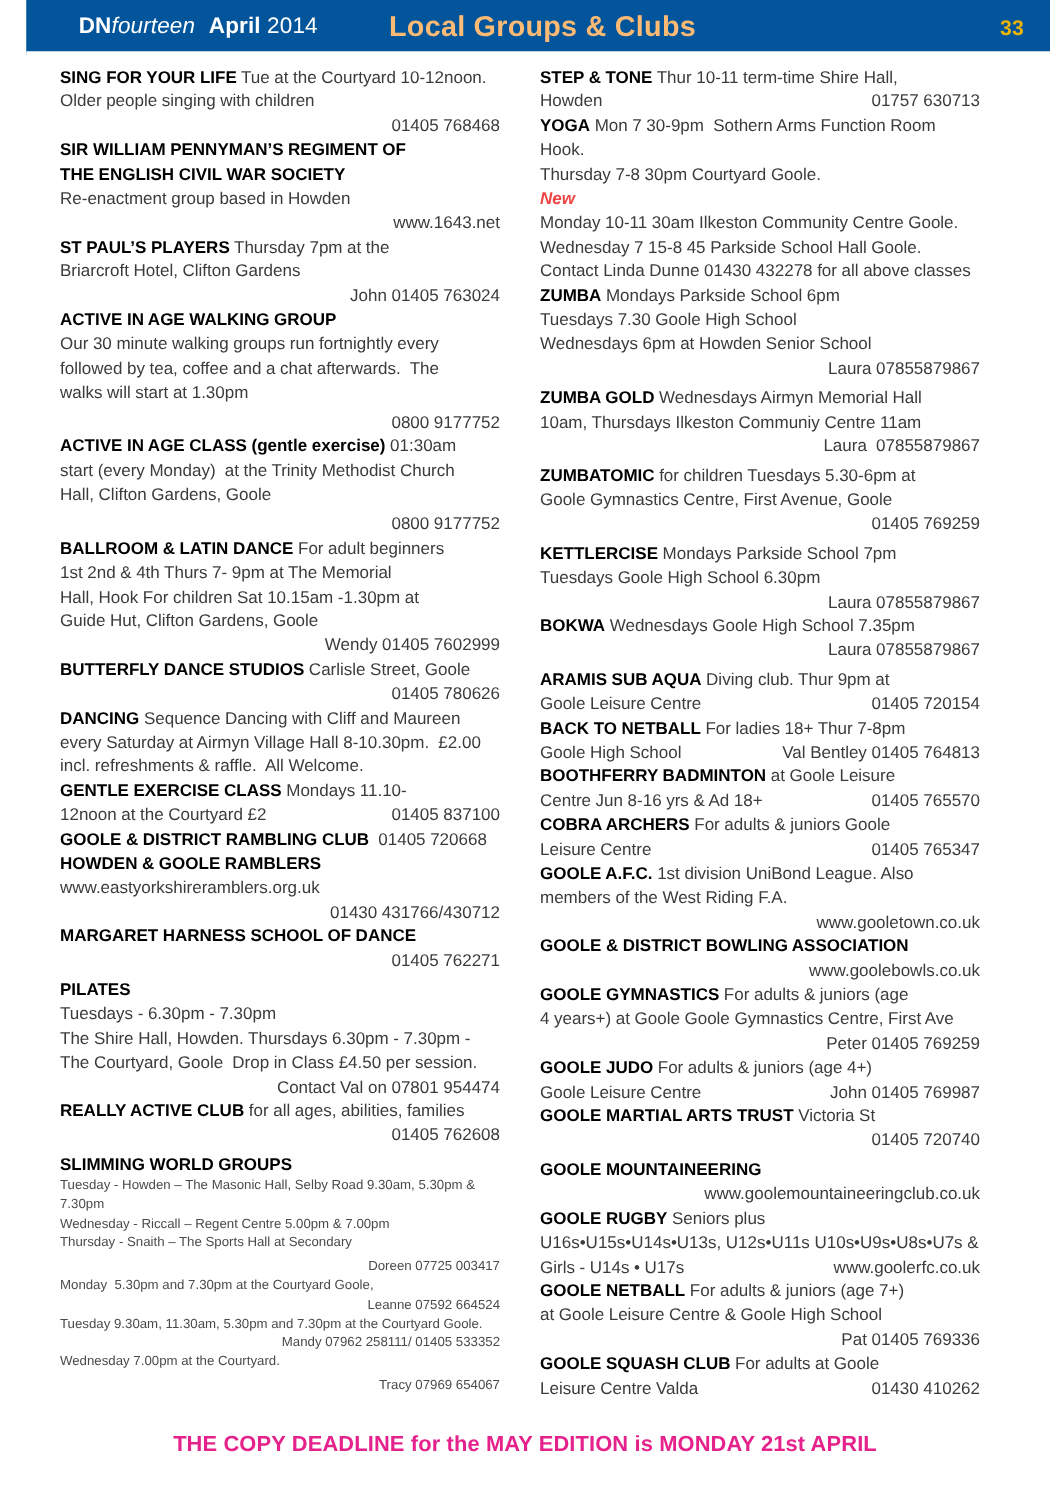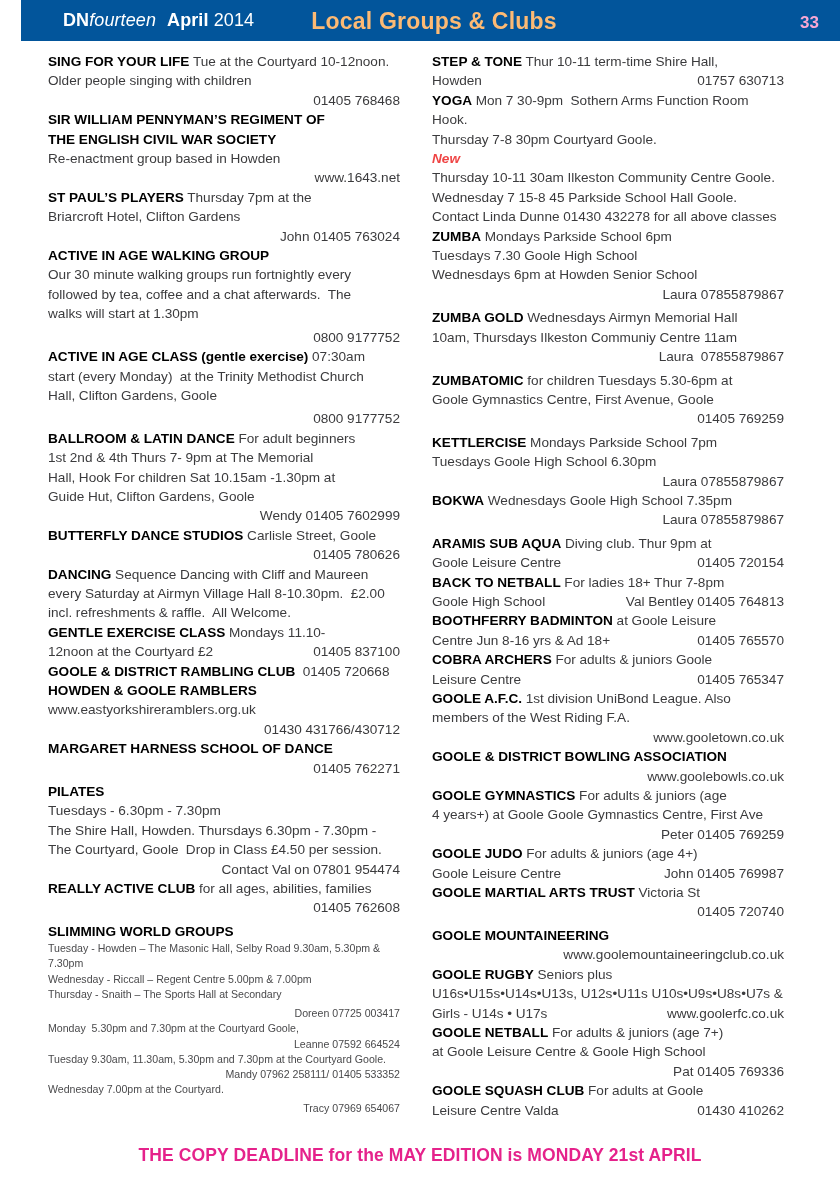--- a/index.html
+++ b/index.html
@@ -29,21 +29,21 @@
   .mh-left .fourteen{font-style:italic;font-weight:normal;}
   .mh-left .mon{font-weight:bold;margin-left:11px;}
   .mh-left .yr{font-weight:normal;}
   .mh-title{
     position:absolute;left:0;top:8px;width:840px;text-align:center;
     color:#fdba74;font-size:23px;font-weight:bold;letter-spacing:.2px;
     padding-right:14px;box-sizing:border-box;
   }
   .mh-page{
     position:absolute;right:42px;top:13px;
-    color:#f9a8d4;font-size:17px;font-weight:bold;
+    color:#eab308;font-size:17px;font-weight:bold;
   }
 
   
   .cols{
     position:absolute;left:0;top:52px;width:840px;height:1060px;
   }
   .col{
     position:absolute;top:0;width:352px;
   }
   .col-left{left:48px;}
@@ -121,21 +121,21 @@
       <div class="entry">
         <div class="ln ttl">ACTIVE IN AGE WALKING GROUP</div>
         <div class="ln">Our 30 minute walking groups run fortnightly every</div>
         <div class="ln">followed by tea, coffee and a chat afterwards.  The</div>
         <div class="ln">walks will start at 1.30pm</div>
         <div class="gap-s"></div>
         <div class="ln r">0800 9177752</div>
       </div>
 
       <div class="entry">
-        <div class="ln"><b>ACTIVE IN AGE CLASS (gentle exercise)</b><span> 07:30am</span></div>
+        <div class="ln"><b>ACTIVE IN AGE CLASS (gentle exercise)</b><span> 01:30am</span></div>
         <div class="ln">start (every Monday)  at the Trinity Methodist Church</div>
         <div class="ln">Hall, Clifton Gardens, Goole</div>
         <div class="gap-s"></div>
         <div class="ln r">0800 9177752</div>
       </div>
 
       <div class="entry">
         <div class="ln"><b>BALLROOM &amp; LATIN DANCE</b><span> For adult beginners</span></div>
         <div class="ln">1st 2nd &amp; 4th Thurs 7- 9pm at The Memorial</div>
         <div class="ln">Hall, Hook For children Sat 10.15am -1.30pm at</div>
@@ -215,21 +215,21 @@
       <div class="entry">
         <div class="ln"><b>STEP &amp; TONE</b><span> Thur 10-11 term-time Shire Hall,</span></div>
         <div class="ln split"><span>Howden</span><span>01757 630713</span></div>
       </div>
 
       <div class="entry">
         <div class="ln"><b>YOGA</b><span> Mon 7 30-9pm  Sothern Arms Function Room</span></div>
         <div class="ln">Hook.</div>
         <div class="ln">Thursday 7-8 30pm Courtyard Goole.</div>
         <div class="ln ital">New</div>
-        <div class="ln">Thursday 10-11 30am Ilkeston Community Centre Goole.</div>
+        <div class="ln">Monday 10-11 30am Ilkeston Community Centre Goole.</div>
         <div class="ln">Wednesday 7 15-8 45 Parkside School Hall Goole.</div>
         <div class="ln">Contact Linda Dunne 01430 432278 for all above classes</div>
       </div>
 
       <div class="entry">
         <div class="ln"><b>ZUMBA</b><span> Mondays Parkside School 6pm</span></div>
         <div class="ln">Tuesdays 7.30 Goole High School</div>
         <div class="ln">Wednesdays 6pm at Howden Senior School</div>
         <div class="ln r">Laura 07855879867</div>
       </div>

